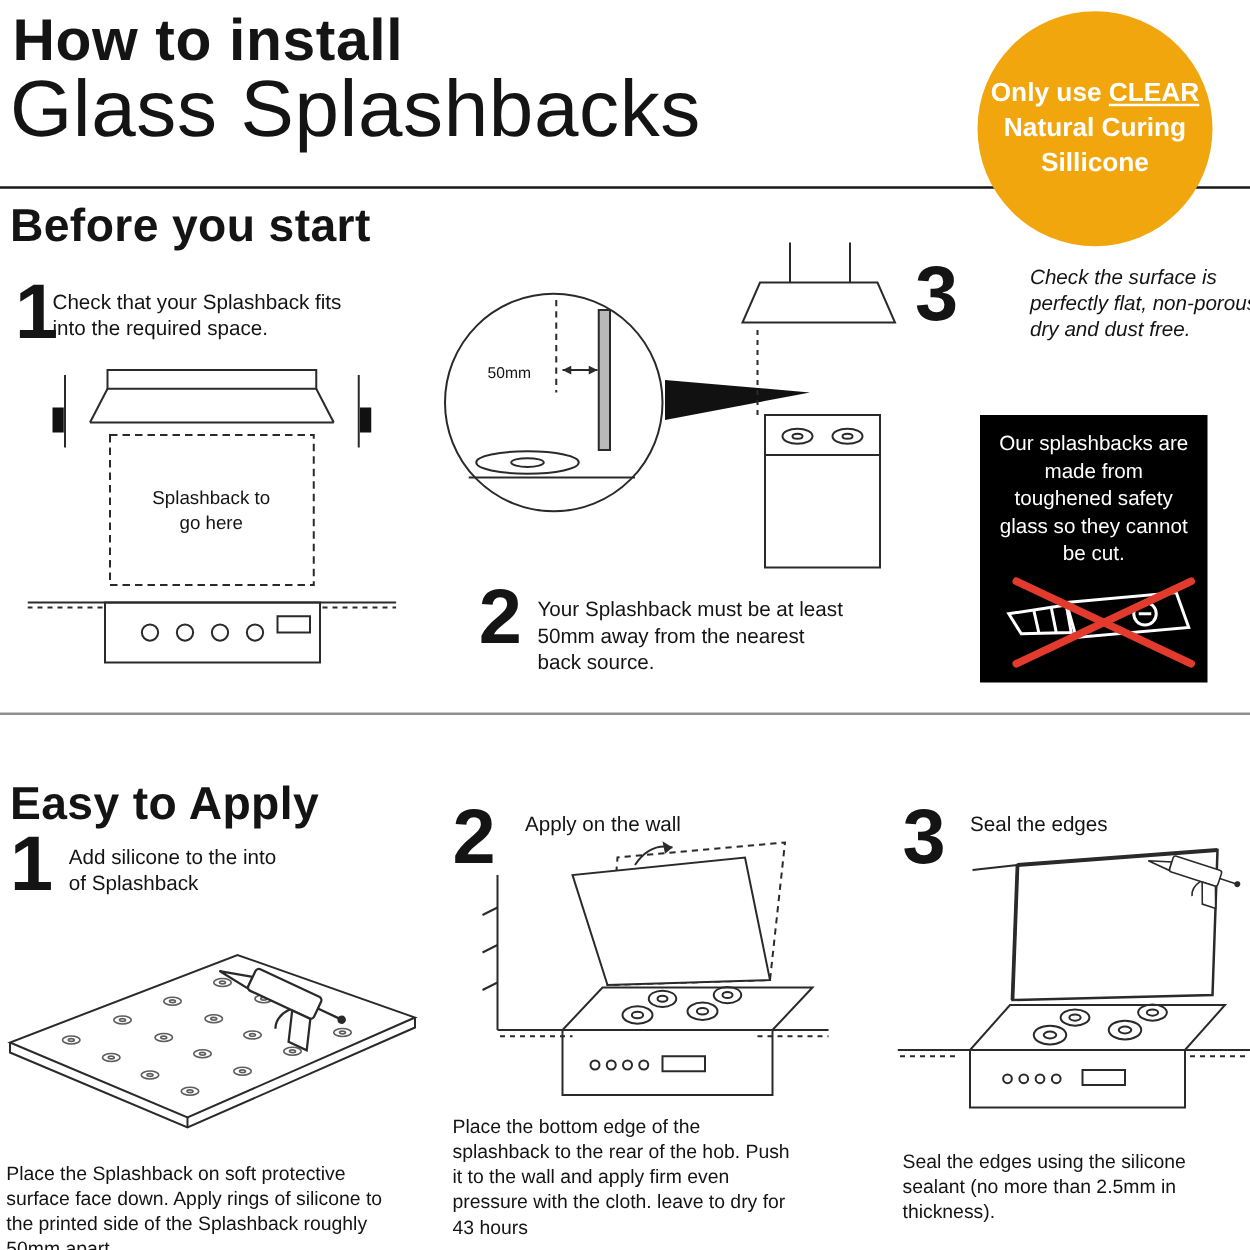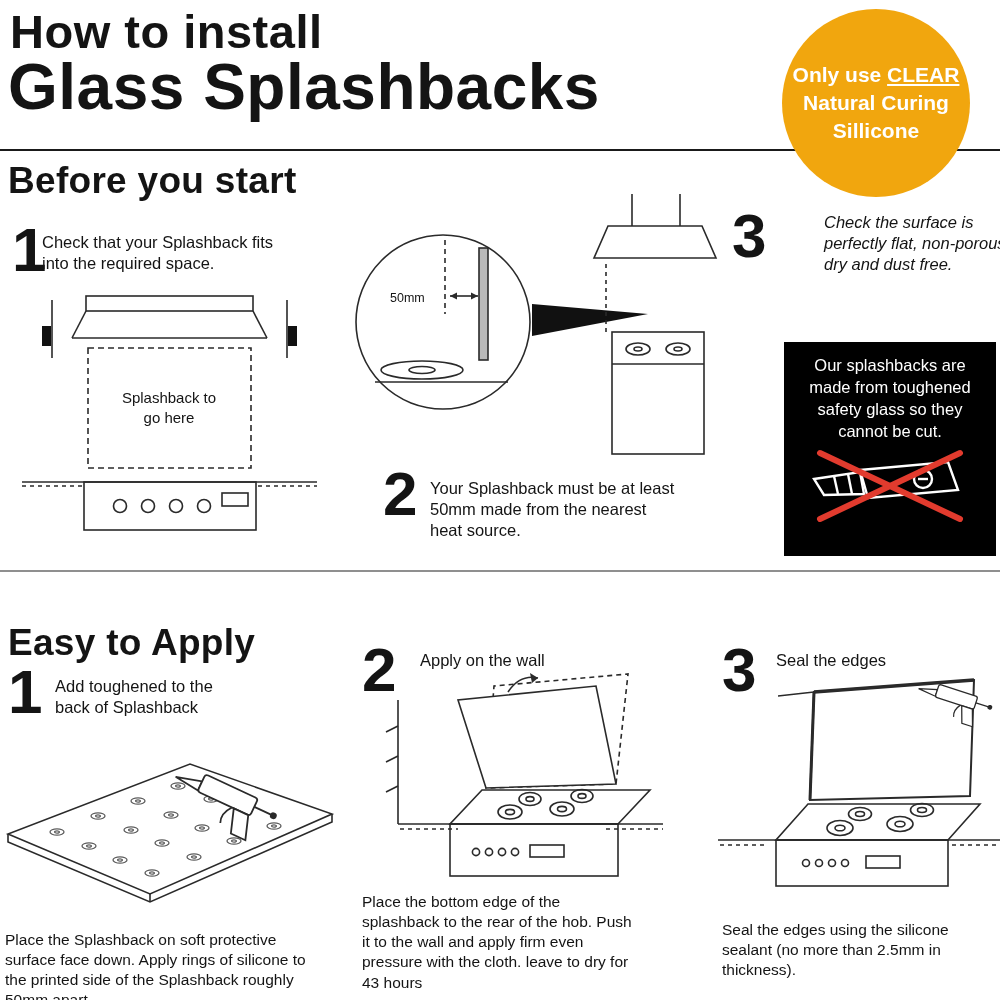--- a/index.html
+++ b/index.html
@@ -1,21 +1,21 @@
 <!DOCTYPE html>
 <html><head>
 <meta charset="utf-8">
 <style>
   * { margin:0; padding:0; box-sizing:border-box; }
   html,body { background:#fff; }
   body { font-family:"Liberation Sans", sans-serif; color:#141414; }
   .sheet { position:relative; width:1000px; height:1000px; background:#fff; overflow:hidden; }
   .abs { position:absolute; }
   .title1 { font-size:47px; font-weight:bold; letter-spacing:0.5px; }
-  .title2 { font-size:64px; font-weight:bold; letter-spacing:0.5px; }
+  .title2 { font-size:64px; font-weight:normal; letter-spacing:0.5px; }
   .badge { width:188px; height:188px; border-radius:50%; color:#fff; font-weight:bold;
            font-size:21px; line-height:1.32; display:flex; flex-direction:column;
            justify-content:center; align-items:center; text-align:center; z-index:5; }
   .badge .ul { text-decoration:underline; }
   .rule { height:2px; background:#1a1a1a; }
   .rule.gray { background:#8f8f8f; height:2px; }
   .h2 { font-size:37px; font-weight:bold; letter-spacing:0.3px; }
   .numeral { font-size:62px; font-weight:bold; line-height:0.9; }
   .step-text { font-size:16.5px; line-height:1.28; }
   .para { font-size:15.5px; line-height:1.3; }
@@ -113,26 +113,26 @@
       <line x1="262" y1="172" x2="354" y2="172"></line>
       <ellipse cx="288" cy="157" rx="12" ry="6"></ellipse>
       <ellipse cx="288" cy="157" rx="4" ry="2"></ellipse>
       <ellipse cx="328" cy="157" rx="12" ry="6"></ellipse>
       <ellipse cx="328" cy="157" rx="4" ry="2"></ellipse>
       <line x1="256" y1="72" x2="256" y2="140" stroke-dasharray="4 4"></line>
     </g>
   </svg>
 
   <div class="abs numeral" style="left:383px; top:466px;">2</div>
-  <div class="abs step-text" style="left:430px; top:478px; width:248px;">Your Splashback must be at least 50mm made from the nearest heat source.</div>
+  <div class="abs step-text" style="left:430px; top:478px; width:248px;">Your Splashback must be at least 50mm away from the nearest back source.</div>
 
   <div class="abs numeral" style="left:732px; top:208px;">3</div>
   <div class="abs step-text" style="left:824px; top:212px; width:196px;font-style:italic;">Check the surface is perfectly flat, non-porous, dry and dust free.</div>
 
-  <div class="abs warning" style="left:784px; top:342px; width:212px; height:214px;">
+  <div class="abs warning" style="left:784px; top:332px; width:182px; height:214px;">
     <div>Our splashbacks are made from toughened safety glass so they cannot be cut.</div>
     <svg width="176" height="80" viewBox="0 0 176 80" style="margin:4px auto 0 auto;">
       <g stroke="#fff" fill="none" stroke-width="2.4">
         <polygon points="12,32 58,25 62,47 22,48"></polygon>
         <line x1="32" y1="29" x2="36" y2="47"></line>
         <line x1="46" y1="27" x2="50" y2="47"></line>
         <polygon points="58,23 146,15 156,43 66,51"></polygon>
         <circle cx="121" cy="32" r="9"></circle>
         <line x1="116" y1="32" x2="126" y2="32"></line>
       </g>
@@ -141,21 +141,21 @@
         <line x1="158" y1="6" x2="18" y2="72"></line>
       </g>
     </svg>
   </div>
 
   <div class="abs rule gray" style="left:0; top:570px; width:1000px;"></div>
 
   <div class="abs h2" style="left:8px; top:622px;">Easy to Apply</div>
 
   <div class="abs numeral" style="left:8px; top:664px;">1</div>
-  <div class="abs step-text" style="left:55px; top:676px; width:178px;">Add toughened to the back of Splashback</div>
+  <div class="abs step-text" style="left:55px; top:676px; width:178px;">Add silicone to the into of Splashback</div>
 
   <svg class="abs" style="left:0px; top:716px;" width="345" height="208" viewBox="0 0 345 208">
     <g stroke="#2a2a2a" fill="#fff" stroke-width="1.6">
       <polygon points="8,118 150,178 332,98 190,48"></polygon>
       <polyline points="8,118 8,126 150,186 332,106 332,98" fill="none"></polyline>
       <line x1="150" y1="178" x2="150" y2="186"></line>
     </g>
     <g>
       <use href="#ring" transform="translate(57,116)"></use>
       <use href="#ring" transform="translate(98,100)"></use>

